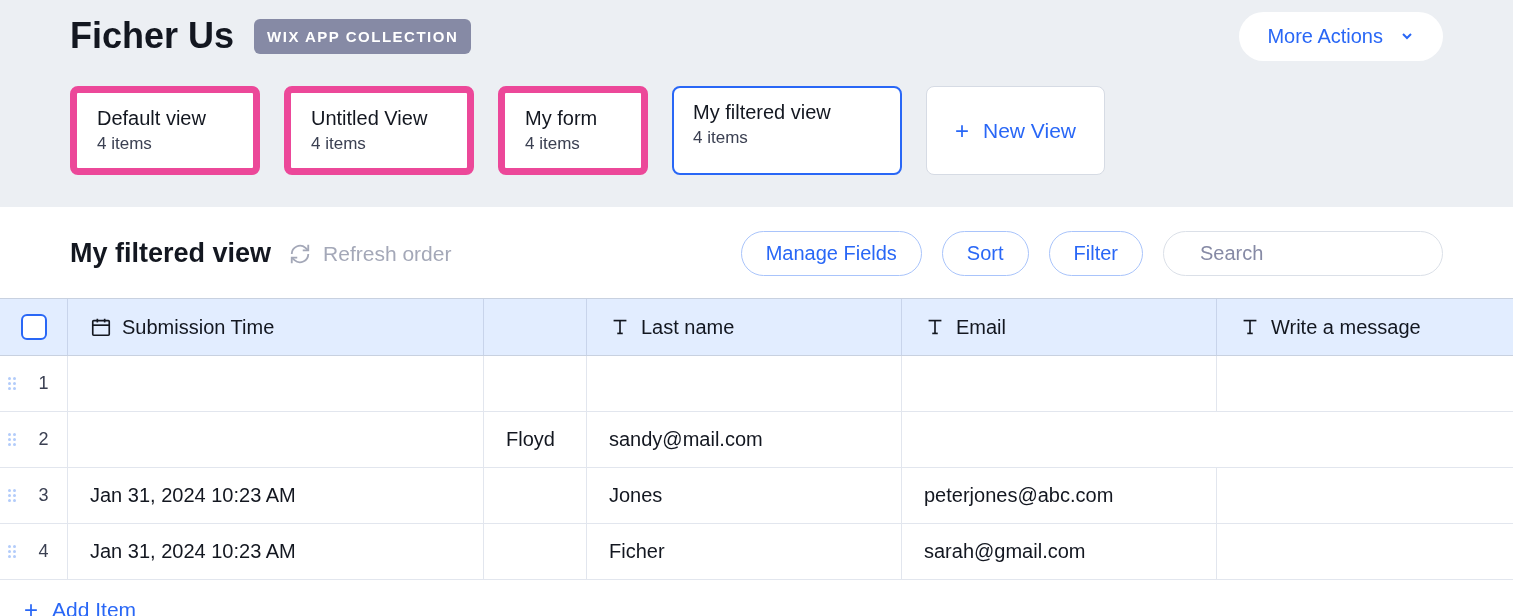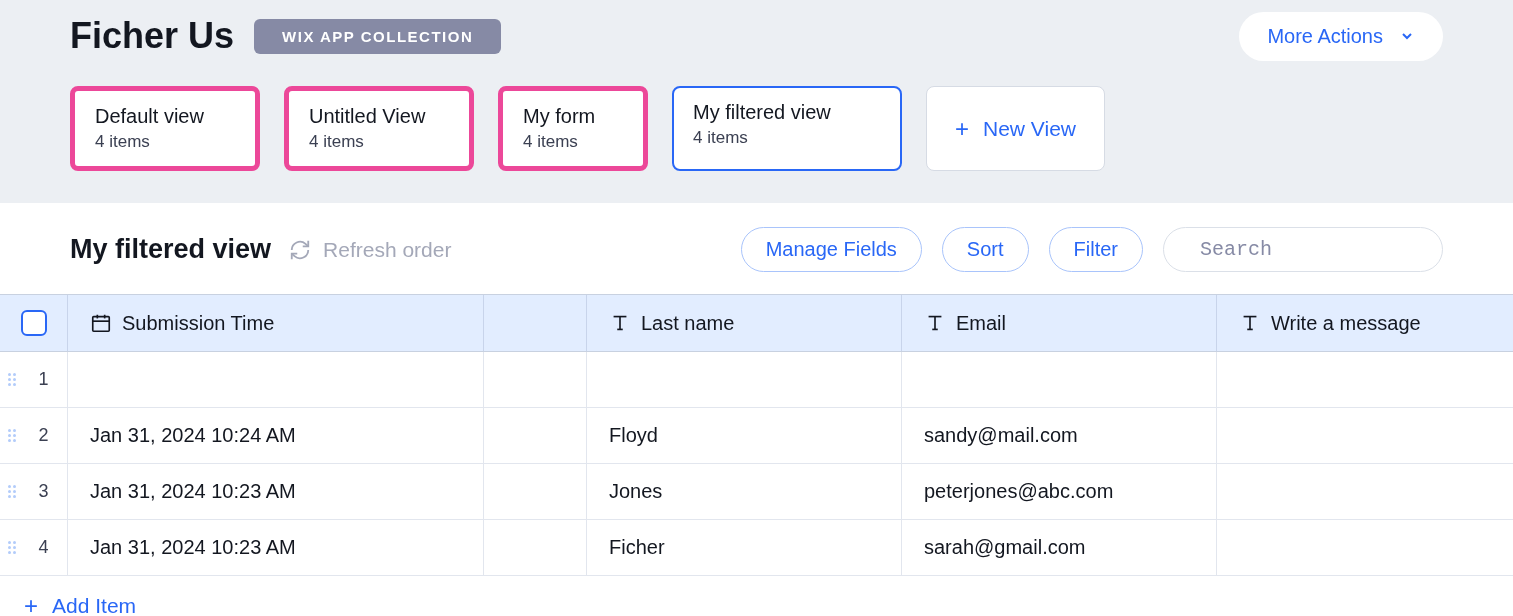--- a/index.html
+++ b/index.html
@@ -25,21 +25,21 @@
       font-size: 36px;
       font-weight: 700;
       color: #131720;
     }
     .badge {
       background: #868aa5;
       color: #fff;
       font-size: 15px;
       font-weight: 700;
       letter-spacing: 1.5px;
-      padding: 9px 28px;
+      padding: 9px 13px;
       border-radius: 6px;
     }
     .more-actions {
       margin-left: auto;
       background: #fff;
       border-radius: 28px;
       padding: 13px 28px;
       display: flex;
       align-items: center;
       gap: 16px;
@@ -51,21 +51,21 @@
     .more-actions svg { width: 16px; height: 16px; }
     
     .tabs-row {
       padding: 14px 70px 32px 70px;
       display: flex;
       gap: 24px;
       align-items: stretch;
     }
     .tab {
       background: #fff;
-      border: 5px solid #ec4899;
+      border: 7px solid #ec4899;
       border-radius: 8px;
       padding: 14px 20px;
       min-width: 190px;
       cursor: pointer;
     }
     .tab.active {
       border: 2px solid #2967f6;
       padding: 13px 19px;
     }
     .tab-label {
@@ -147,21 +147,20 @@
       width: 280px;
     }
     .search-box svg { width: 22px; height: 22px; }
     .search-box input {
       border: none;
       outline: none;
       font-size: 20px;
       color: #131720;
       flex: 1;
       background: transparent;
-      font-family: Liberation Mono, monospace;
     }
     .search-box input::placeholder { color: #868aa5; }
     
     .table {
       width: 100%;
     }
     .thead-row {
       display: grid;
       grid-template-columns: 68px 416px 103px 315px 315px 296px;
       background: #e2edff;
@@ -384,21 +383,20 @@
         <div class="drag-dots">
             <span></span>
             <span></span>
             <span></span>
             <span></span>
             <span></span>
             <span></span>
           </div>
         <div class="row-num">2</div>
       </div>
-      <div class="td">Jan 31, 2024 10:24 AM</div>
       <div class="td-empty-sub"></div>
       <div class="td">Floyd</div>
       <div class="td">sandy@mail.com</div>
       <div class="td"></div>
     </div>
 
     <div class="tbody-row">
       <div class="row-handle">
         <div class="drag-dots">
             <span></span>

